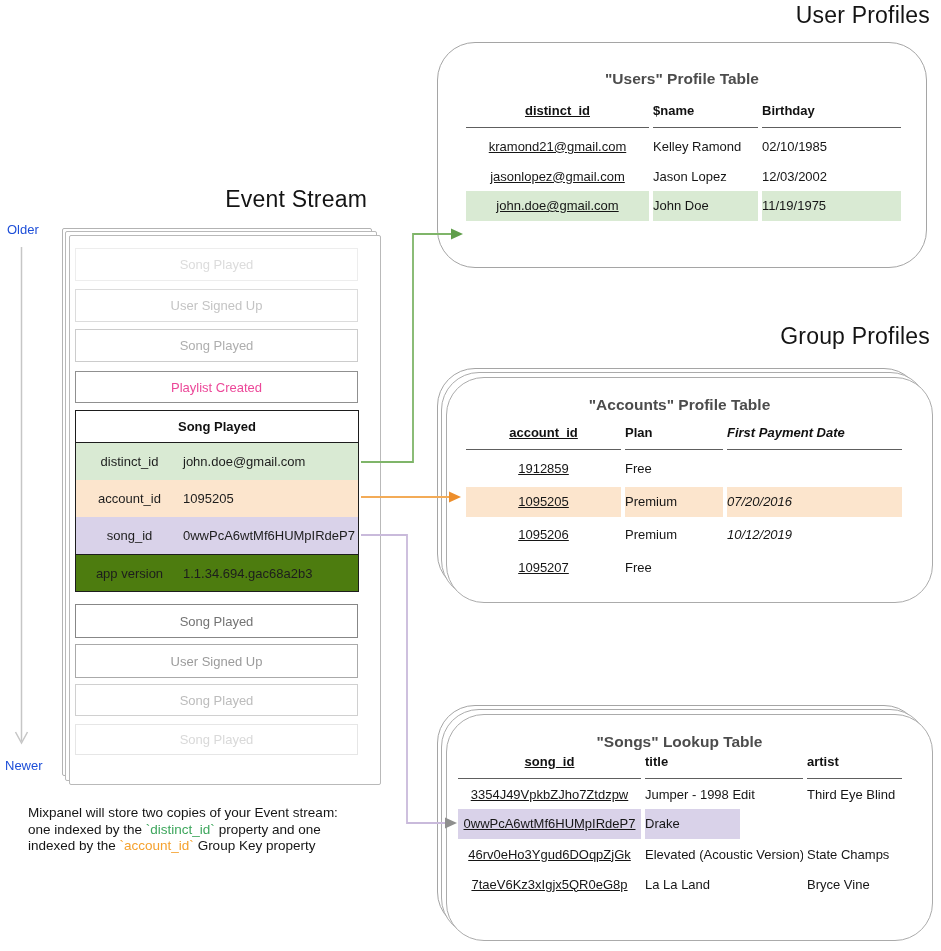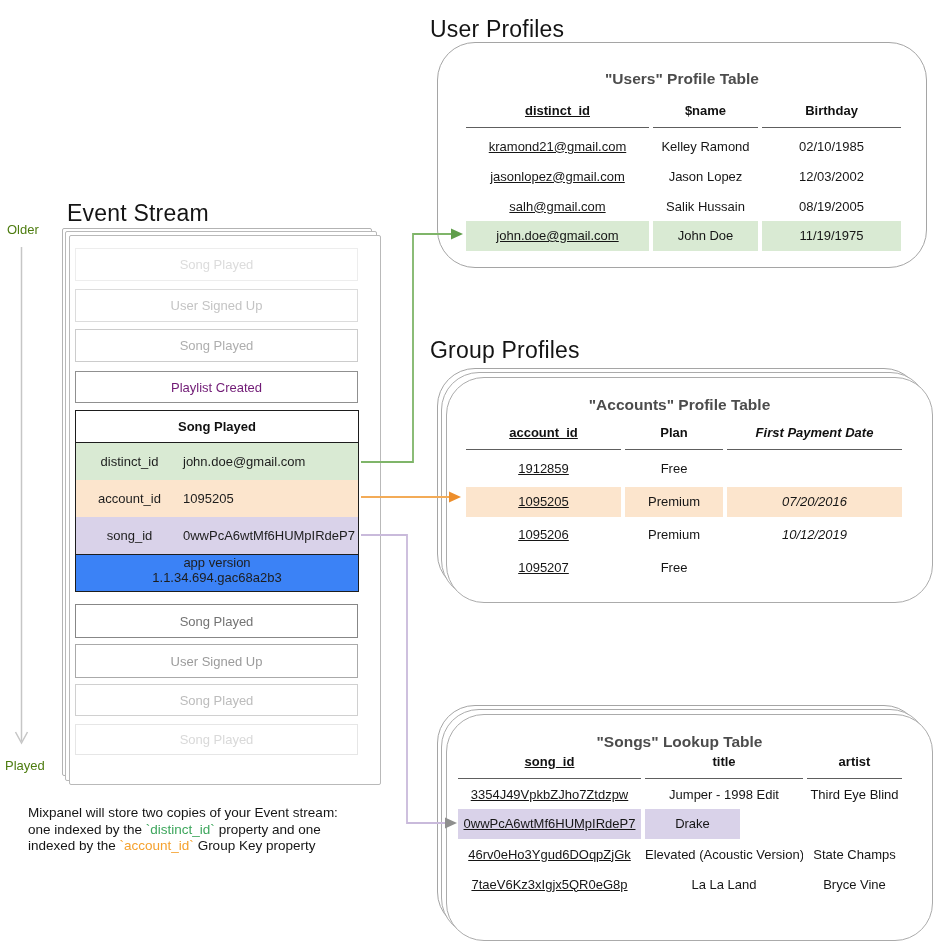--- a/index.html
+++ b/index.html
@@ -2,64 +2,63 @@
 <html><head>
 <meta charset="utf-8">
 <style>
   * { margin:0; padding:0; box-sizing:border-box; }
   body { background:#ffffff; }
   .canvas {
     position:relative; width:941px; height:951px; background:#ffffff;
     font-family:"Liberation Sans","DejaVu Sans",sans-serif; overflow:hidden;
   }
   .section-title {
-    position:absolute; text-align:left; font-size:23px; color:#141414;
+    position:absolute; text-align:right; font-size:23px; color:#141414;
     letter-spacing:0.2px;
-    margin-top:14px;
   }
   
   .es-box {
     position:absolute; left:62px; top:228px; width:310px; height:548px;
     background:#fff; border:1.6px solid #b3b3b3; border-radius:2px; z-index:1;
   }
   .es-box::before, .es-box::after {
     content:""; position:absolute; left:-1.6px; top:-1.6px; right:-1.6px; bottom:-1.6px;
     border:1.4px solid #b9b9b9; border-radius:2px; z-index:-1; background:#fff;
   }
   .es-box::before { transform:translate(4px,4px); }
   .es-box::after  { transform:translate(8px,8px); }
   .es-item {
     position:absolute; left:12px; width:283px; height:33px; border:1px solid;
     display:flex; align-items:center; justify-content:center; font-size:13px;
     background:#fff;
   }
   .esa0 { top:19px;  color:#dcdcdc; border-color:#ededed; }
   .esa1 { top:60px;  color:#c4c4c4; border-color:#dcdcdc; }
   .esa2 { top:100px; color:#aeaeae; border-color:#cccccc; }
-  .esa3 { top:142px; height:32px; color:#701a75; border-color:#909090;text-align:center; }
+  .esa3 { top:142px; height:32px; color:#ec4899; border-color:#909090;text-align:center; }
   .esb0 { top:375px; height:34px; color:#737373; border-color:#878787; }
   .esb1 { top:415px; height:34px; color:#9b9b9b; border-color:#aaaaaa; }
   .esb2 { top:455px; height:32px; color:#bcbcbc; border-color:#d0d0d0; }
   .esb3 { top:495px; height:31px; color:#d9d9d9; border-color:#e6e6e6; }
   .es-detail {
     position:absolute; left:12px; top:181px; width:284px; background:#fff;
     border:1.5px solid #1d1d1d;
   }
   .es-detail-header {
     height:32px; border-bottom:1.5px solid #1d1d1d; font-weight:bold; font-size:13px;
     color:#111; display:flex; align-items:center; justify-content:center;
   }
   .kv { height:37px; display:flex; align-items:center; font-size:13px; color:#1d1d1d; }
   .kv .k { width:107px; text-align:center; flex:none; }
   .kv .v { text-align:left; white-space:nowrap; }
   .kv-green  { background:#d9ead3; }
   .kv-orange { background:#fce5cd; }
   .kv-purple { background:#d9d2e9; }
-  .kv-plain  { background:#3b82f6; border-top:1.5px solid #1d1d1d;flex-direction:column; }
-  .axis-label { position:absolute; font-size:13px; color:#4d7c0f; }
+  .kv-plain  { background:#4d7c0f; border-top:1.5px solid #1d1d1d; }
+  .axis-label { position:absolute; font-size:13px; color:#1d4ed8; }
   
   .card {
     position:absolute; background:#fff; border:1.6px solid #a5a5a5;
     border-radius:38px; z-index:1;
   }
   .card.stacked::before, .card.stacked::after {
     content:""; position:absolute; left:-1.6px; top:-1.6px; right:-1.6px; bottom:-1.6px;
     border:1.5px solid #ababab; border-radius:38px; z-index:-1; background:#fff;
   }
   .card.stacked::before { transform:translate(5px,5px); }
@@ -68,21 +67,21 @@
     position:absolute; top:27px; left:0; width:100%; text-align:center;
     font-weight:bold; font-size:15.5px; color:#4c4c4c;
   }
   .ptable { position:absolute; }
   .trow  { display:flex; column-gap:4px; align-items:center; }
   .thead { display:flex; column-gap:4px; }
   .thead .cell {
     font-weight:bold; font-size:13px; color:#111; line-height:14px;
     padding-bottom:9px; border-bottom:1.5px solid #5e5e5e;
   }
-  .cell { font-size:13px; color:#161616; white-space:nowrap; overflow:hidden;text-align:center; }
+  .cell { font-size:13px; color:#161616; white-space:nowrap; overflow:hidden; }
   .rowh30 { height:30px; } .rowh33 { height:33px; }
   .cc { text-align:center; } .ul { text-decoration:underline; }
   .uc1{width:183px;} .uc2{width:105px;} .uc3{width:139px;}
   .ac1{width:155px;} .ac2{width:98px;}  .ac3{width:175px;font-style:italic;}
   .sc1{width:183px;} .sc2{width:158px;} .sc3{width:95px;}
   .hl-g .cell { background:#d9ead3; }
   .hl-o .cell { background:#fce5cd; }
   .hl-p .cell { background:#d9d2e9; }
   .hl-g .cell, .hl-o .cell, .hl-p .cell { height:30px; line-height:30px; }
   .rowh33.hl-o .cell { height:30px; line-height:30px; }
@@ -99,21 +98,21 @@
 </head>
 <body>
 
 <div class="canvas">
 
   <div class="section-title" style="left:67px; top:186px; width:300px;">Event Stream</div>
   <div class="section-title" style="left:430px; top:2px; width:500px;">User Profiles</div>
   <div class="section-title" style="left:430px; top:323px; width:500px;">Group Profiles</div>
 
   <div class="axis-label" style="left:7px; top:222px;">Older</div>
-  <div class="axis-label" style="left:5px; top:758px;">Played</div>
+  <div class="axis-label" style="left:5px; top:758px;">Newer</div>
 
   <div class="es-box">
     <div class="es-item esa0">Song Played</div>
     <div class="es-item esa1">User Signed Up</div>
     <div class="es-item esa2">Song Played</div>
     <div class="es-item esa3">Playlist Created</div>
 
     <div class="es-detail">
       <div class="es-detail-header">Song Played</div>
       <div class="kv kv-green">
@@ -151,25 +150,20 @@
       <div class="trow rowh30">
         <div class="cell uc1 cc ul">kramond21@gmail.com</div>
         <div class="cell uc2">Kelley Ramond</div>
         <div class="cell uc3">02/10/1985</div>
       </div>
       <div class="trow rowh30">
         <div class="cell uc1 cc ul">jasonlopez@gmail.com</div>
         <div class="cell uc2">Jason Lopez</div>
         <div class="cell uc3">12/03/2002</div>
       </div>
-      <div class="trow rowh30">
-        <div class="cell uc1 cc ul">salh@gmail.com</div>
-        <div class="cell uc2">Salik Hussain</div>
-        <div class="cell uc3">08/19/2005</div>
-      </div>
       <div class="trow rowh30 hl-g">
         <div class="cell uc1 cc ul">john.doe@gmail.com</div>
         <div class="cell uc2">John Doe</div>
         <div class="cell uc3">11/19/1975</div>
       </div>
     </div>
   </div>
 
   <div class="card stacked" style="left:437px; top:368px; width:485px; height:224px;">
     <div class="card-title">"Accounts" Profile Table</div>

